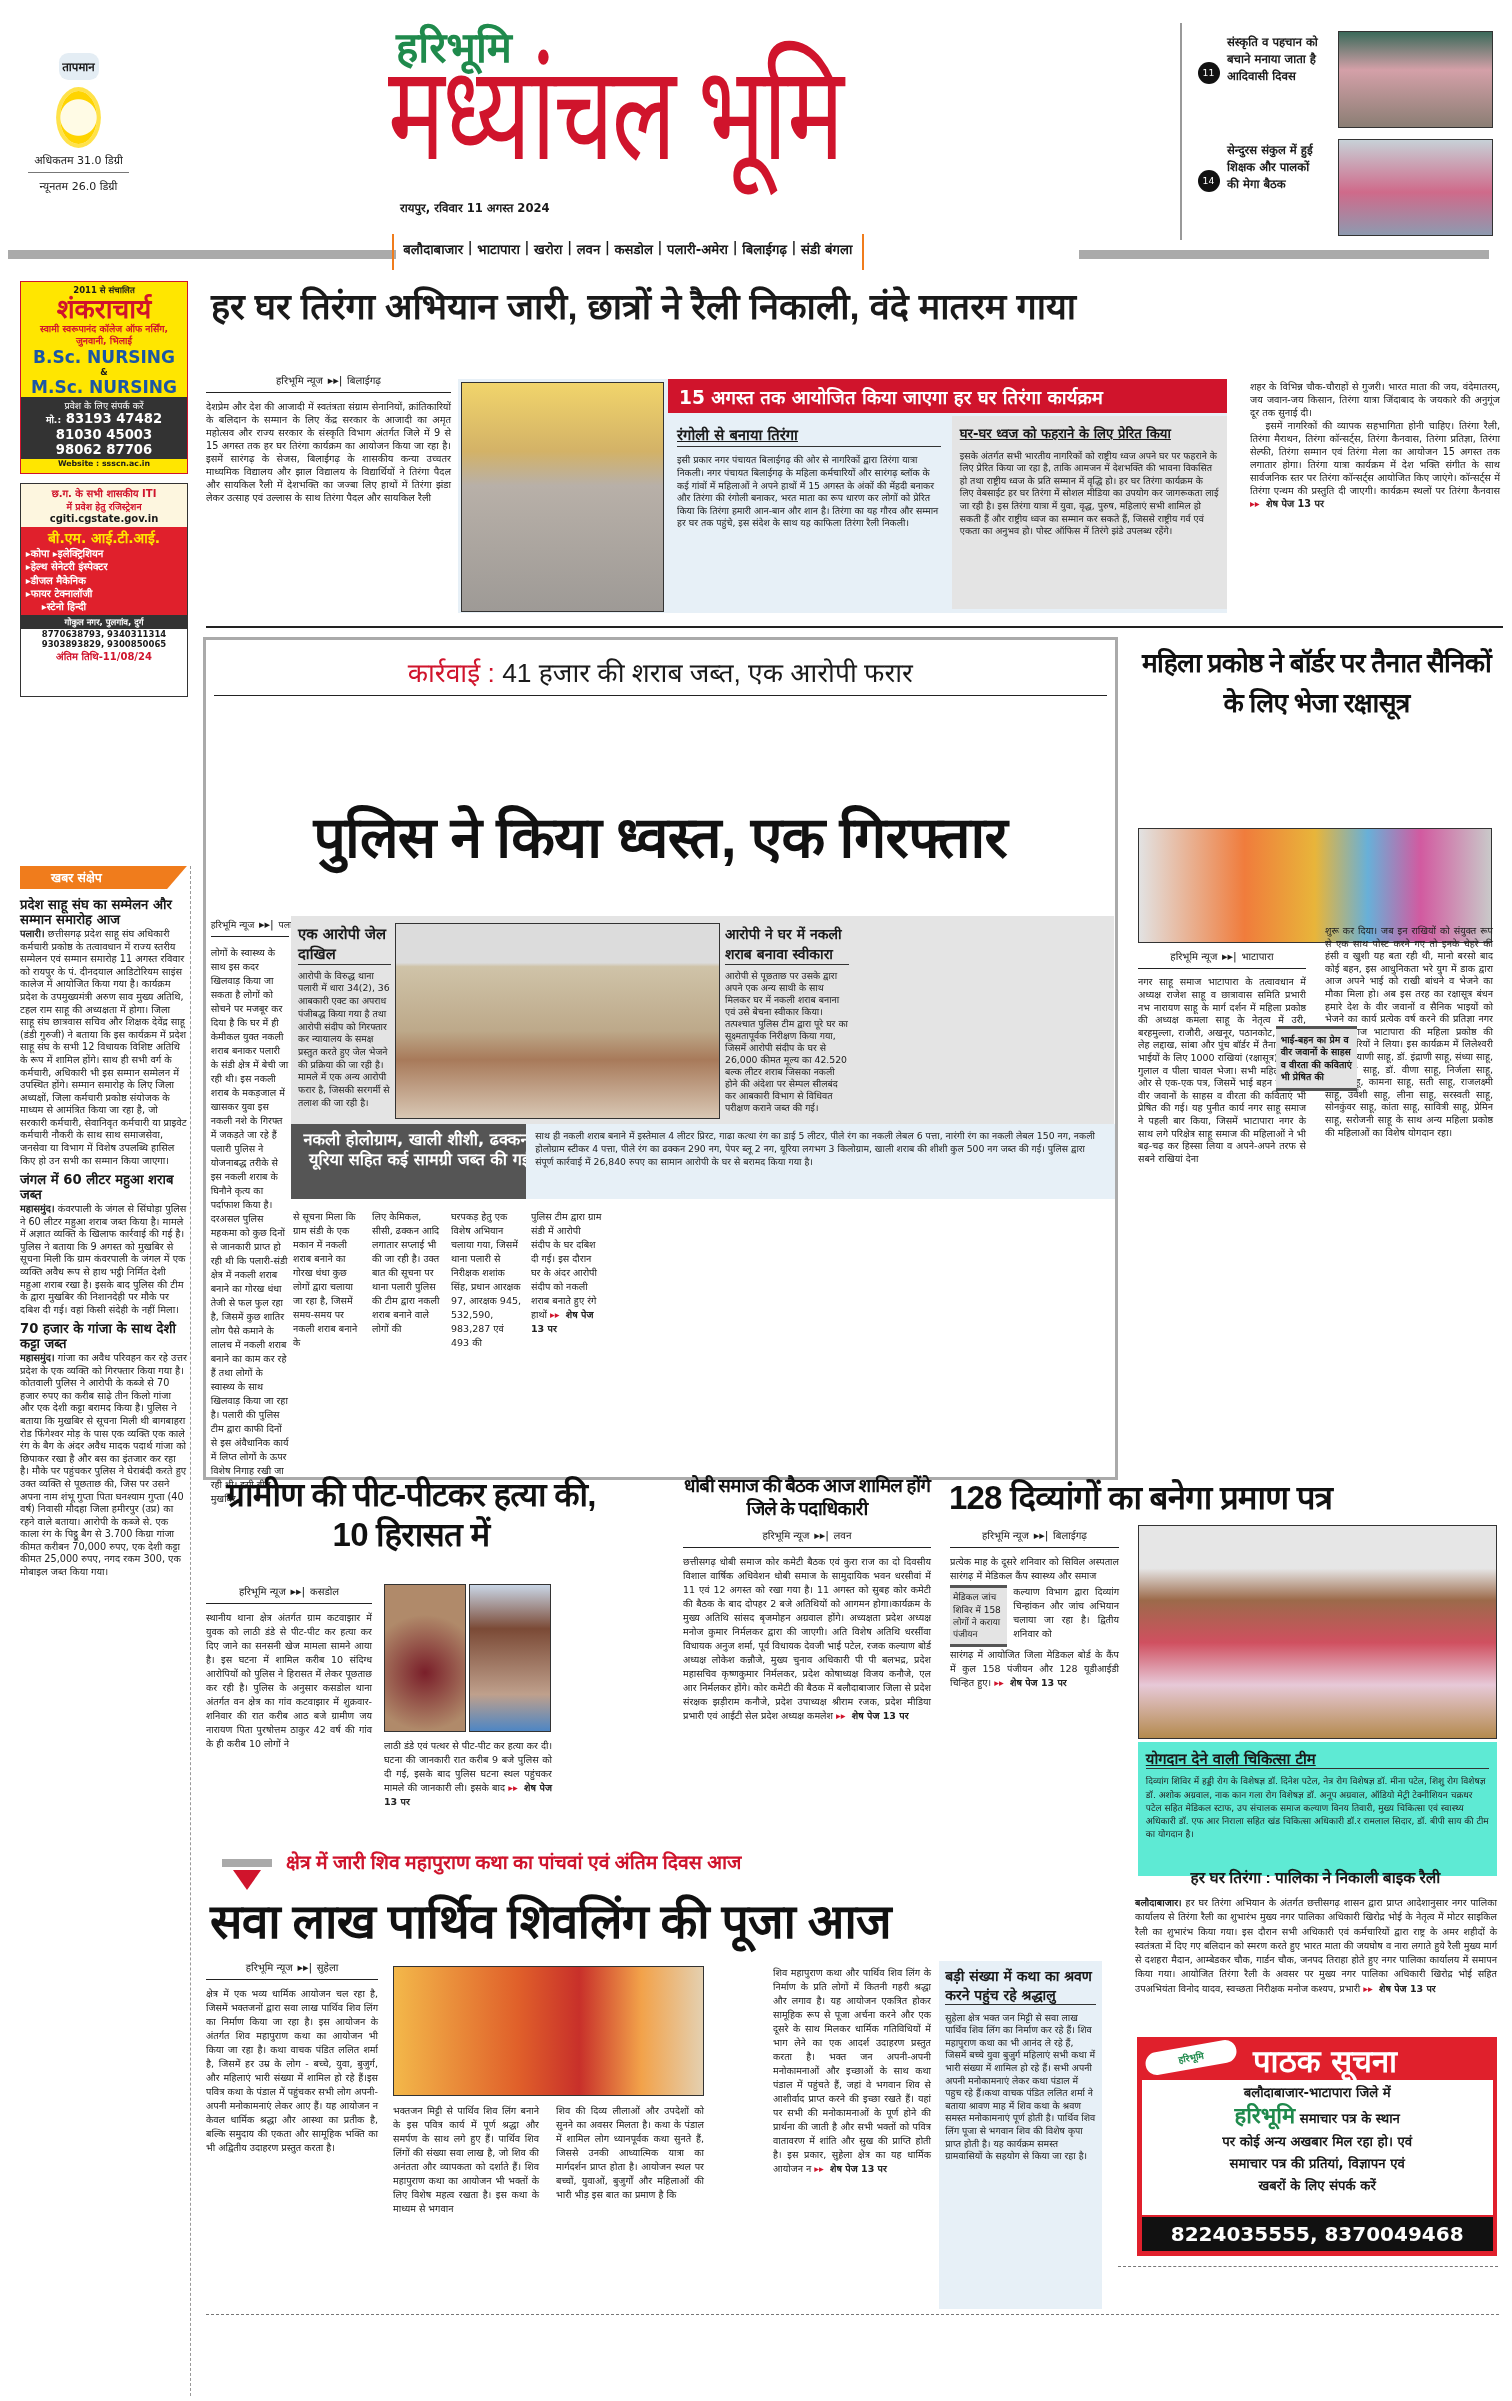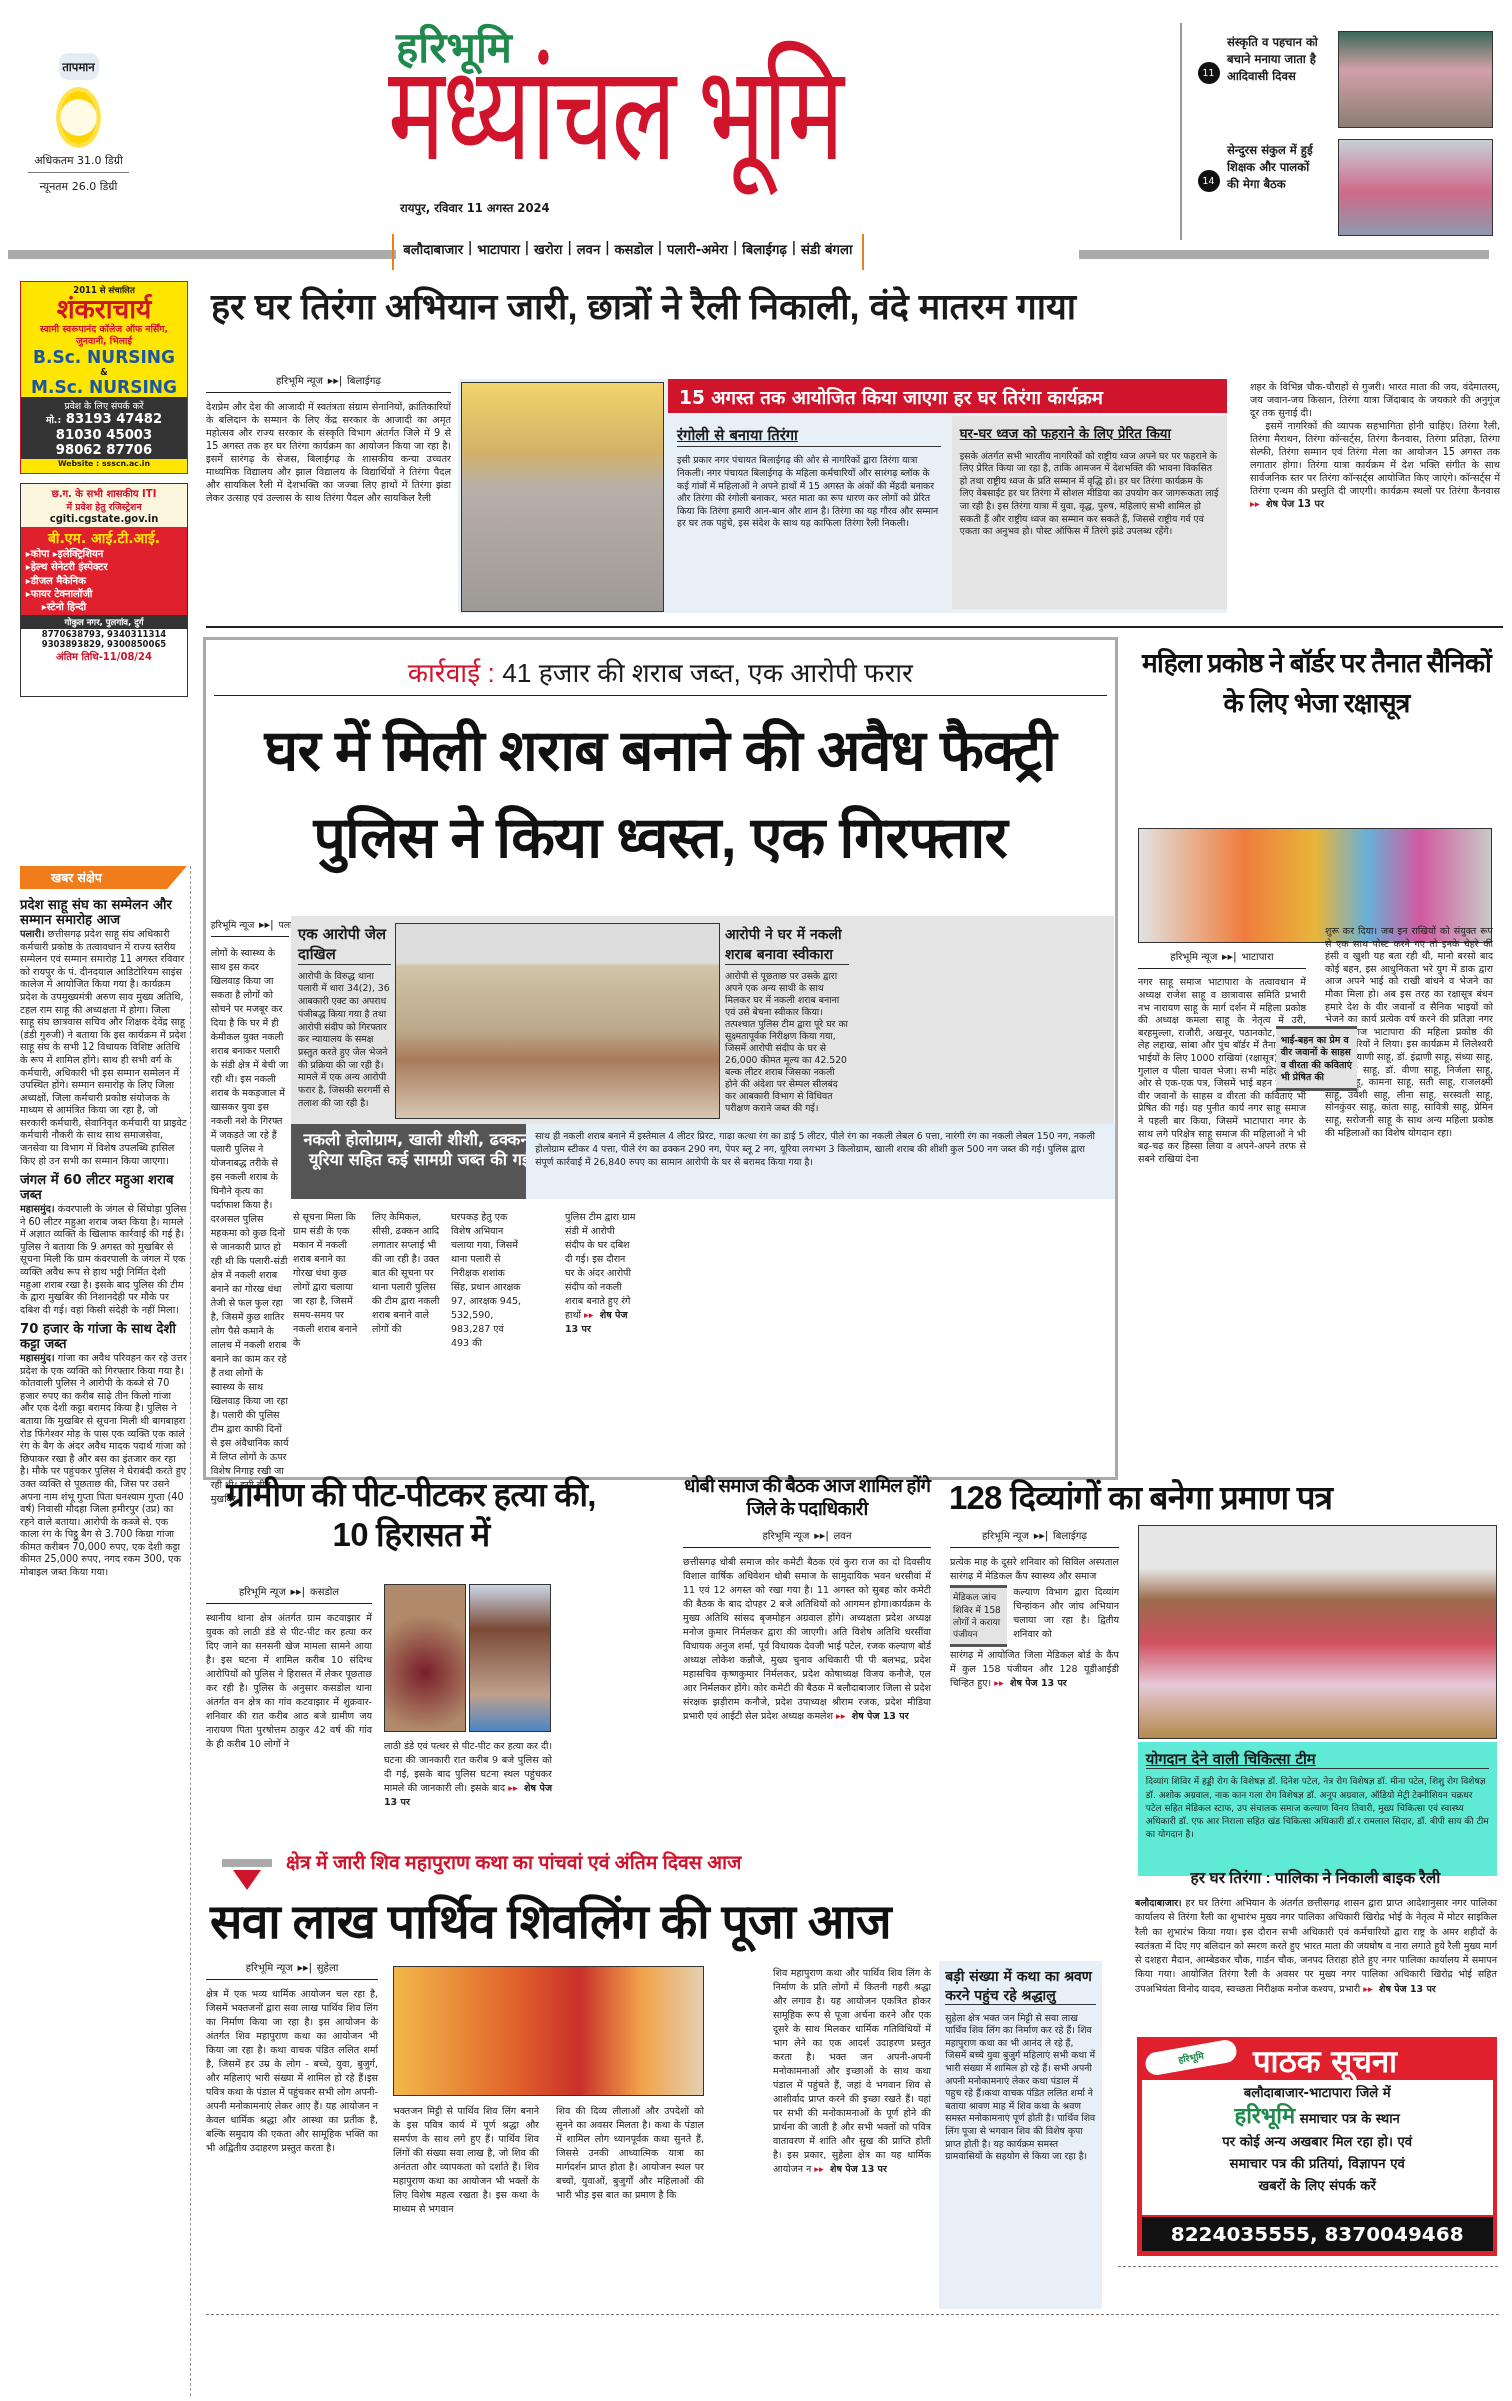--- a/index.html
+++ b/index.html
@@ -138,21 +138,20 @@
   <div class="txt" style="font-size:9.7px;line-height:13px;">शहर के विभिन्न चौक-चौराहों से गुजरी। भारत माता की जय, वंदेमातरम्, जय जवान-जय किसान, तिरंगा यात्रा जिंदाबाद के जयकारे की अनुगूंज दूर तक सुनाई दी।</div>
   <div class="txt" style="font-size:9.7px;line-height:13px;text-indent:15.5px;"><span>इसमें नागरिकों की व्यापक सहभागिता होनी चाहिए। तिरंगा रैली, तिरंगा मैराथन, तिरंगा कॉन्सर्ट्स, तिरंगा कैनवास, तिरंगा प्रतिज्ञा, तिरंगा सेल्फी, तिरंगा सम्मान एवं तिरंगा मेला का आयोजन 15 अगस्त तक लगातार होगा। तिरंगा यात्रा कार्यक्रम में देश भक्ति संगीत के साथ सार्वजनिक स्तर पर तिरंगा कॉन्सर्ट्स आयोजित किए जाएंगे। कॉन्सर्ट्स में तिरंगा एन्थम की प्रस्तुति दी जाएगी। कार्यक्रम स्थलों पर तिरंगा कैनवास</span> <span class="shesh"><span class="arr">▸▸</span><span>शेष पेज 13 पर</span></span></div>
 </div>
 
 <div class="abs" style="left:206px;top:626px;width:1297px;height:1.6px;background:#222;"></div>
 
 <div class="abs" style="left:203px;top:637px;width:915px;height:843px;border:3.1px solid #aaa;">
   <div style="position:absolute;left:7.8px;top:14px;width:893px;text-align:center;font-size:26.4px;border-bottom:0.8px solid #222;padding-bottom:4.7px;font-family:'Liberation Sans',sans-serif;">
     <span style="color:#d0142c;">कार्रवाई :</span> <span>41 हजार की शराब जब्त, एक आरोपी फरार</span>
   </div>
-  <div class="hdr-big" style="position:absolute;left:7.8px;top:68px;width:893px;text-align:center;font-size:57px;line-height:85px;white-space:nowrap;">घर में मिली शराब बनाने की अवैध फैक्ट्री</div>
   <div class="hdr-big" style="position:absolute;left:7.8px;top:155px;width:893px;text-align:center;font-size:57px;line-height:85px;white-space:nowrap;">पुलिस ने किया ध्वस्त, एक गिरफ्तार</div>
 
   <div style="position:absolute;left:4.7px;top:278px;width:78px;">
     <div class="dateline" style="font-size:9.3px;"><span>हरिभूमि न्यूज</span><span class="arr">▸▸|</span><span>पलारी</span></div>
   </div>
   <div class="txt" style="position:absolute;left:4.7px;top:306px;width:78px;font-size:9.5px;line-height:14px;text-align:left;">लोगों के स्वास्थ्य के साथ इस कदर खिलवाड़ किया जा सकता है लोगों को सोचने पर मजबूर कर दिया है कि घर में ही केमीकल युक्त नकली शराब बनाकर पलारी के संडी क्षेत्र में बेची जा रही थी। इस नकली शराब के मकड़जाल में खासकर युवा इस नकली नशे के गिरफ्त में जकड़ते जा रहे हैं पलारी पुलिस ने योजनाबद्ध तरीके से इस नकली शराब के घिनौने कृत्य का पर्दाफाश किया है। दरअसल पुलिस महकमा को कुछ दिनों से जानकारी प्राप्त हो रही थी कि पलारी-संडी क्षेत्र में नकली शराब बनाने का गोरख धंधा तेजी से फल फुल रहा है, जिसमें कुछ शातिर लोग पैसे कमाने के लालच में नकली शराब बनाने का काम कर रहे हैं तथा लोगों के स्वास्थ्य के साथ खिलवाड़ किया जा रहा है। पलारी की पुलिस टीम द्वारा काफी दिनों से इस अंवैधानिक कार्य में लिप्त लोगों के ऊपर विशेष निगाह रखी जा रही थी। इसी बीच मुखबिर</div>
 
   <div style="position:absolute;left:85px;top:276px;width:823px;height:280px;background:#e4e4e4;"></div>
   <div style="position:absolute;left:92px;top:284px;width:93px;">
     <div style="font-size:14.8px;font-weight:bold;line-height:20px;border-bottom:1.6px solid #333;">एक आरोपी जेल दाखिल</div>
@@ -163,21 +162,21 @@
     <div style="font-size:14px;font-weight:bold;line-height:20px;border-bottom:1.6px solid #333;">आरोपी ने घर में नकली शराब बनावा स्वीकारा</div>
     <div class="txt-sm" style="font-size:9.3px;line-height:12px;margin-top:4.7px;text-align:left;">आरोपी से पूछताछ पर उसके द्वारा अपने एक अन्य साथी के साथ मिलकर घर में नकली शराब बनाना एवं उसे बेचना स्वीकार किया। तत्पश्चात पुलिस टीम द्वारा पूरे घर का सूक्ष्मतापूर्वक निरीक्षण किया गया, जिसमें आरोपी संदीप के घर से 26,000 कीमत मूल्य का 42.520 बल्क लीटर शराब जिसका नकली होने की अंदेशा पर सेम्पल सीलबंद कर आबकारी विभाग से विधिवत परीक्षण कराने जब्त की गई।</div>
   </div>
 
   <div style="position:absolute;left:85px;top:484px;width:257px;height:75px;background:#555;color:#fff;font-size:16.3px;font-weight:bold;text-align:center;padding:6.2px;line-height:20px;">नकली होलोग्राम, खाली शीशी, ढक्कन, यूरिया सहित कई सामग्री जब्त की गई</div>
   <div class="txt-sm" style="position:absolute;left:320px;top:484px;width:589px;height:75px;background:#e7f0f7;padding:4.7px 9.3px;font-size:9.3px;line-height:13px;text-align:left;">साथ ही नकली शराब बनाने में इस्तेमाल 4 लीटर प्रिरट, गाढा कत्था रंग का डाई 5 लीटर, पीले रंग का नकली लेबल 6 पत्ता, नारंगी रंग का नकली लेबल 150 नग, नकली होलोग्राम स्टीकर 4 पत्ता, पीले रंग का ढक्कन 290 नग, पेपर ब्लू 2 नग, यूरिया लगभग 3 किलोग्राम, खाली शराब की शीशी कुल 500 नग जब्त की गई। पुलिस द्वारा संपूर्ण कार्रवाई में 26,840 रुपए का सामान आरोपी के घर से बरामद किया गया है।</div>
 
   <div class="txt" style="position:absolute;left:87px;top:570px;width:71px;font-size:9.5px;line-height:14px;text-align:left;">से सूचना मिला कि ग्राम संडी के एक मकान में नकली शराब बनाने का गोरख धंधा कुछ लोगों द्वारा चलाया जा रहा है, जिसमें समय-समय पर नकली शराब बनाने के</div>
   <div class="txt" style="position:absolute;left:166px;top:570px;width:71px;font-size:9.5px;line-height:14px;text-align:left;">लिए केमिकल, सीसी, ढक्कन आदि लगातार सप्लाई भी की जा रही है। उक्त बात की सूचना पर थाना पलारी पुलिस की टीम द्वारा नकली शराब बनाने वाले लोगों की</div>
   <div class="txt" style="position:absolute;left:245px;top:570px;width:71px;font-size:9.5px;line-height:14px;text-align:left;">घरपकड़ हेतु एक विशेष अभियान चलाया गया, जिसमें थाना पलारी से निरीक्षक शशांक सिंह, प्रधान आरक्षक 97, आरक्षक 945, 532,590, 983,287 एवं 493 की</div>
-  <div class="txt" style="position:absolute;left:325px;top:570px;width:71px;font-size:9.5px;line-height:14px;text-align:left;margin-left:34px;"><span>पुलिस टीम द्वारा ग्राम संडी में आरोपी संदीप के घर दबिश दी गई। इस दौरान घर के अंदर आरोपी संदीप को नकली शराब बनाते हुए रंगे हाथों</span> <span class="shesh"><span class="arr">▸▸</span><span>शेष पेज 13 पर</span></span></div>
+  <div class="txt" style="position:absolute;left:325px;top:570px;width:71px;font-size:9.5px;line-height:14px;text-align:left;"><span>पुलिस टीम द्वारा ग्राम संडी में आरोपी संदीप के घर दबिश दी गई। इस दौरान घर के अंदर आरोपी संदीप को नकली शराब बनाते हुए रंगे हाथों</span> <span class="shesh"><span class="arr">▸▸</span><span>शेष पेज 13 पर</span></span></div>
 </div>
 
 <div class="abs hdr-big" style="left:1134px;top:643px;width:365px;font-size:26.4px;line-height:40px;text-align:center;">महिला प्रकोष्ठ ने बॉर्डर पर तैनात सैनिकों के लिए भेजा रक्षासूत्र</div>
 <div class="abs photo" style="left:1138px;top:828px;width:354px;height:115px;background:linear-gradient(90deg,#e2e2e2,#f07c3c 30%,#e8b53a 50%,#68b0d8 65%,#d25aa0 80%,#c9c9c9);"></div>
 <div class="abs" style="left:1138px;top:949px;width:168px;">
   <div class="dateline" style="font-size:10px;"><span>हरिभूमि न्यूज</span><span class="arr">▸▸|</span><span>भाटापारा</span></div>
   <div class="txt" style="font-size:9.5px;line-height:12.6px;">नगर साहू समाज भाटापारा के तत्वावधान में अध्यक्ष राजेश साहू व छात्रावास समिति प्रभारी नभ नारायण साहू के मार्ग दर्शन में महिला प्रकोष्ठ की अध्यक्ष कमला साहू के नेतृत्व में उरी, बरहमुल्ला, राजौरी, अखनूर, पठानकोट, श्रीनगर, लेह लद्दाख, सांबा और पुंच बॉर्डर में तैनात सैनिक भाईयों के लिए 1000 राखियां (रक्षासूत्र) के साथ गुलाल व पीला चावल भेजा। सभी महिलाओं की ओर से एक-एक पत्र, जिसमें भाई बहन के प्रेम व वीर जवानों के साहस व वीरता की कविताएं भी प्रेषित की गई। यह पुनीत कार्य नगर साहू समाज ने पहली बार किया, जिसमें भाटापारा नगर के साथ लगे परिक्षेत्र साहू समाज की महिलाओं ने भी बढ़-चढ़ कर हिस्सा लिया व अपने-अपने तरफ से सबने राखियां देना</div>
 </div>
 <div class="abs" style="left:1325px;top:925px;width:168px;">
   <div class="txt" style="font-size:9.5px;line-height:12.6px;">शुरू कर दिया। जब इन राखियों को संयुक्त रूप से एक साथ पोस्ट करने गए तो इनके चेहरे की हंसी व खुशी यह बता रही थी, मानो बरसो बाद कोई बहन, इस आधुनिकता भरे युग में डाक द्वारा आज अपने भाई को राखी बांधने व भेजने का मौका मिला हो। अब इस तरह का रक्षासूत्र बंधन हमारे देश के वीर जवानों व सैनिक भाइयों को भेजने का कार्य प्रत्येक वर्ष करने की प्रतिज्ञा नगर साहू समाज भाटापारा की महिला प्रकोष्ठ की पदाधिकारियों ने लिया। इस कार्यक्रम में लिलेश्वरी साहू, कल्याणी साहू, डॉ. इंद्राणी साहू, संध्या साहू, नीरा देवी साहू, डॉ. वीणा साहू, निर्जला साहू, डॉली साहू, कामना साहू, सती साहू, राजलक्ष्मी साहू, उर्वशी साहू, लीना साहू, सरस्वती साहू, सोनकुंवर साहू, कांता साहू, सावित्री साहू, प्रेमिन साहू, सरोजनी साहू के साथ अन्य महिला प्रकोष्ठ की महिलाओं का विशेष योगदान रहा।</div>

